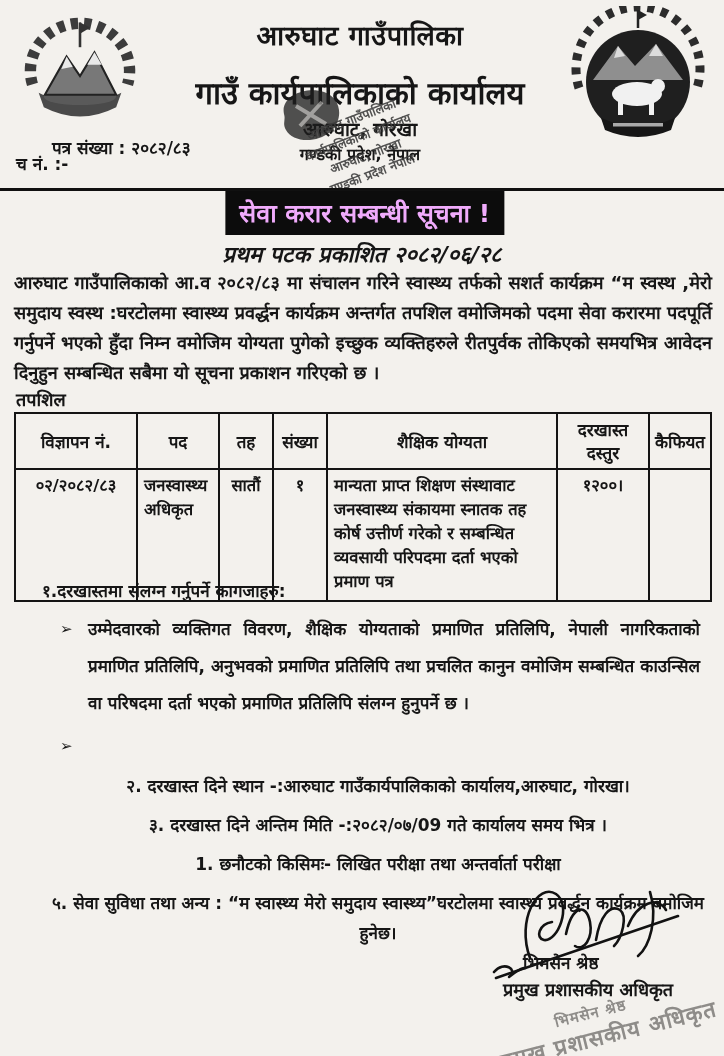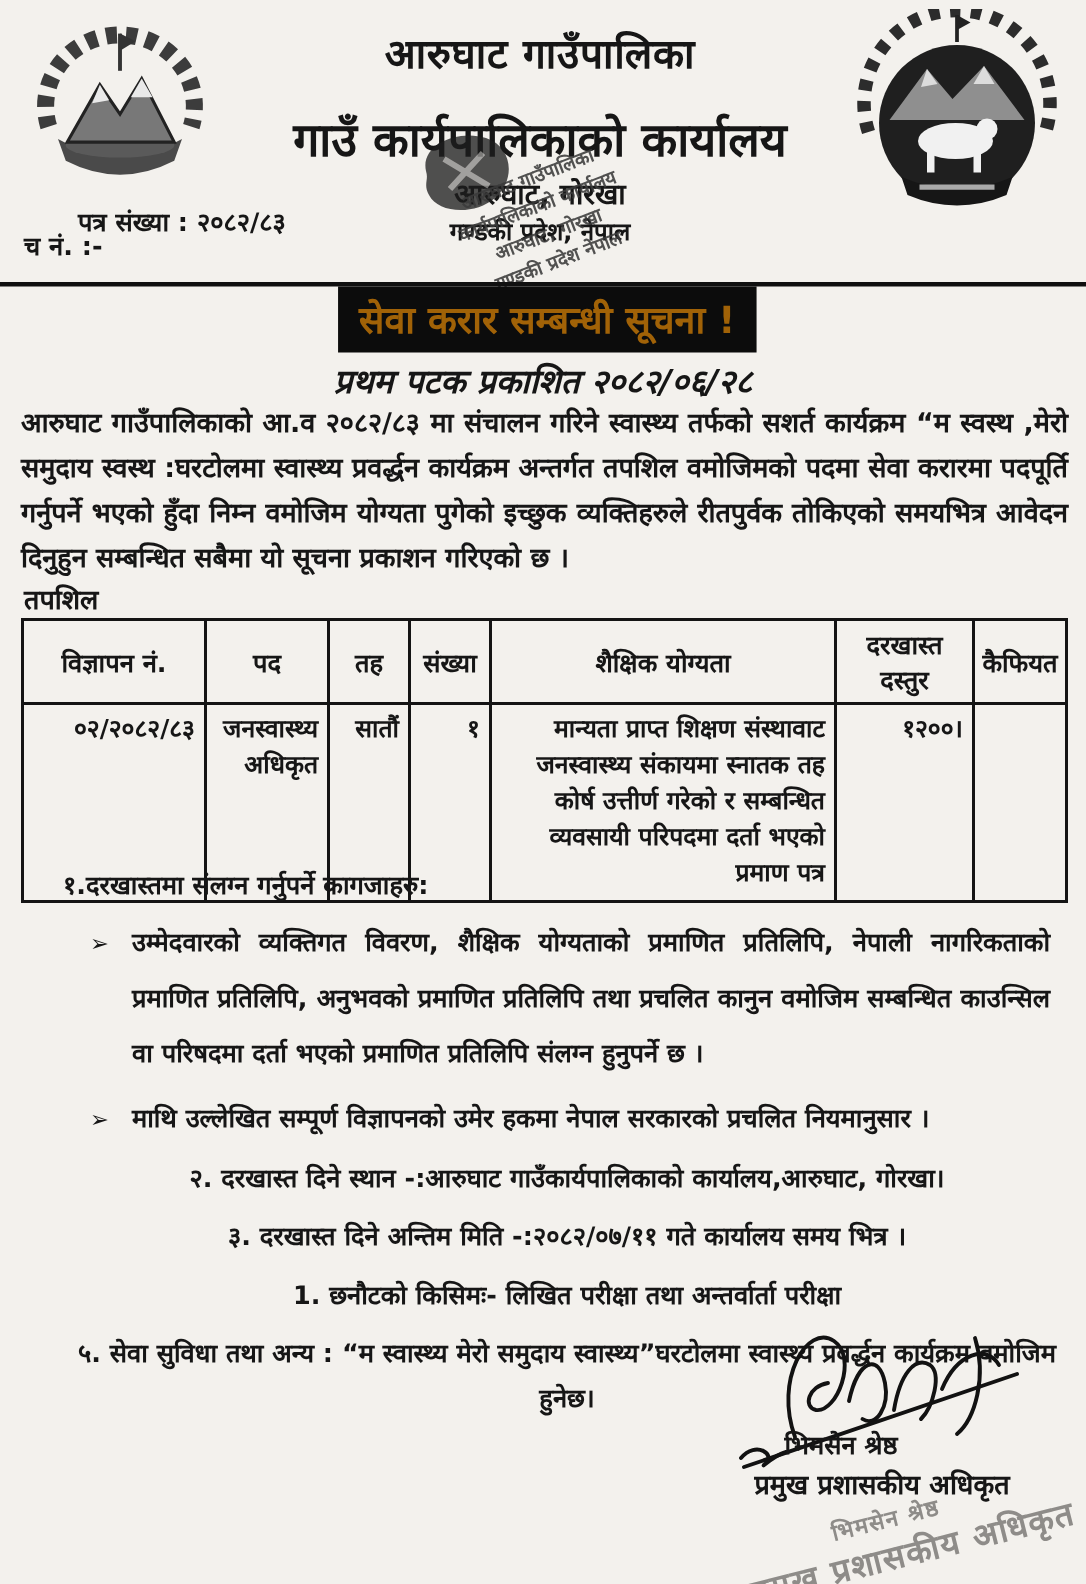--- a/index.html
+++ b/index.html
@@ -23,33 +23,33 @@
   .round-stamp {
     position:absolute; left:262px; top:108px; width:200px;
     transform:rotate(-21deg); text-align:center;
     font-size:12.5px; font-weight:700; line-height:1.55; color:#3b3b3b; opacity:.88;
   }
   .ink-blob { position:absolute; left:272px; top:84px; width:78px; height:64px; opacity:.9; }
   
   .top-rule { position:absolute; left:0; top:188px; width:724px; height:3px; background:#101010; }
   .title-bar {
     position:absolute; left:50%; top:191px; transform:translateX(-49%);
-    background:#0c0c0c; color:#a16207; padding:4px 14px 6px 14px;
+    background:#0c0c0c; color:#f0abfc; padding:4px 14px 6px 14px;
     font-size:25px; font-weight:700; white-space:nowrap;
   }
   .published { position:absolute; left:0; top:238px; width:724px; text-align:center;
     font-size:22px; font-weight:700; font-style:italic; }
   
   .body-par { position:absolute; left:14px; top:268px; width:698px;
     font-size:18px; font-weight:600; line-height:30px; text-align:justify; }
   .tapashil { position:absolute; left:16px; top:387px; font-size:18px; font-weight:700; }
   
   table.vac { position:absolute; left:14px; top:412px; width:698px;
     border-collapse:collapse; table-layout:fixed; }
-  table.vac th, table.vac td { border:2px solid #141414;text-align:right; }
+  table.vac th, table.vac td { border:2px solid #141414; }
   table.vac th { font-size:17px; font-weight:700; padding:4px 2px; text-align:center; }
   table.vac td { font-size:16.5px; font-weight:600; padding:4px 6px;
     vertical-align:top; height:132px; line-height:24px; }
   td.c { text-align:center; }
   
   .details { position:absolute; left:14px; top:577px; width:700px;
     font-size:17px; font-weight:600; line-height:28px; }
   .doc-heading { margin-left:28px; margin-bottom:6px; }
   .bullet-row { display:flex; margin-left:46px; margin-bottom:6px; width:640px;
     line-height:37px; text-align:justify; }
@@ -169,24 +169,23 @@
   </table>
 
   <div class="details">
     <div class="doc-heading">१.दरखास्तमा संलग्न गर्नुपर्ने कागजाहरु:</div>
     <div class="bullet-row">
       <span class="mark">➢</span>
       <span>उम्मेदवारको व्यक्तिगत विवरण, शैक्षिक योग्यताको प्रमाणित प्रतिलिपि, नेपाली नागरिकताको प्रमाणित प्रतिलिपि, अनुभवको प्रमाणित प्रतिलिपि तथा प्रचलित कानुन वमोजिम सम्बन्धित काउन्सिल वा परिषदमा दर्ता भएको प्रमाणित प्रतिलिपि संलग्न हुनुपर्ने छ ।</span>
     </div>
     <div class="bullet-row">
       <span class="mark">➢</span>
-      <span>माथि उल्लेखित सम्पूर्ण विज्ञापनको उमेर हकमा नेपाल सरकारको प्रचलित नियमानुसार ।</span>
     </div>
     <div class="num-item">२. दरखास्त दिने स्थान -:आरुघाट गाउँकार्यपालिकाको कार्यालय,आरुघाट, गोरखा।</div>
-    <div class="num-item">३. दरखास्त दिने अन्तिम मिति -:२०८२/०७/११ गते कार्यालय समय भित्र ।</div>
+    <div class="num-item">३. दरखास्त दिने अन्तिम मिति -:२०८२/०७/09 गते कार्यालय समय भित्र ।</div>
     <div class="num-item">1. छनौटको किसिमः- लिखित परीक्षा तथा अन्तर्वार्ता परीक्षा</div>
     <div class="num-item">५. सेवा सुविधा तथा अन्य : “म स्वास्थ्य मेरो समुदाय स्वास्थ्य”घरटोलमा स्वास्थ्य प्रवर्द्धन कार्यक्रम बमोजिम हुनेछ।</div>
   </div>
 
   <div class="sig-scribble">
     <svg viewBox="0 0 210 104" width="210" height="104">
       <g fill="none" stroke="#121212" stroke-width="2.6" stroke-linecap="round">
         <path d="M38,82 C24,44 46,6 64,18 C80,29 66,66 52,64 C43,62 47,48 60,46"></path>
         <path d="M74,58 C80,30 94,26 98,46 C101,62 92,76 83,70"></path>
         <path d="M104,64 C108,40 118,28 128,34 C136,40 130,62 122,70"></path>

